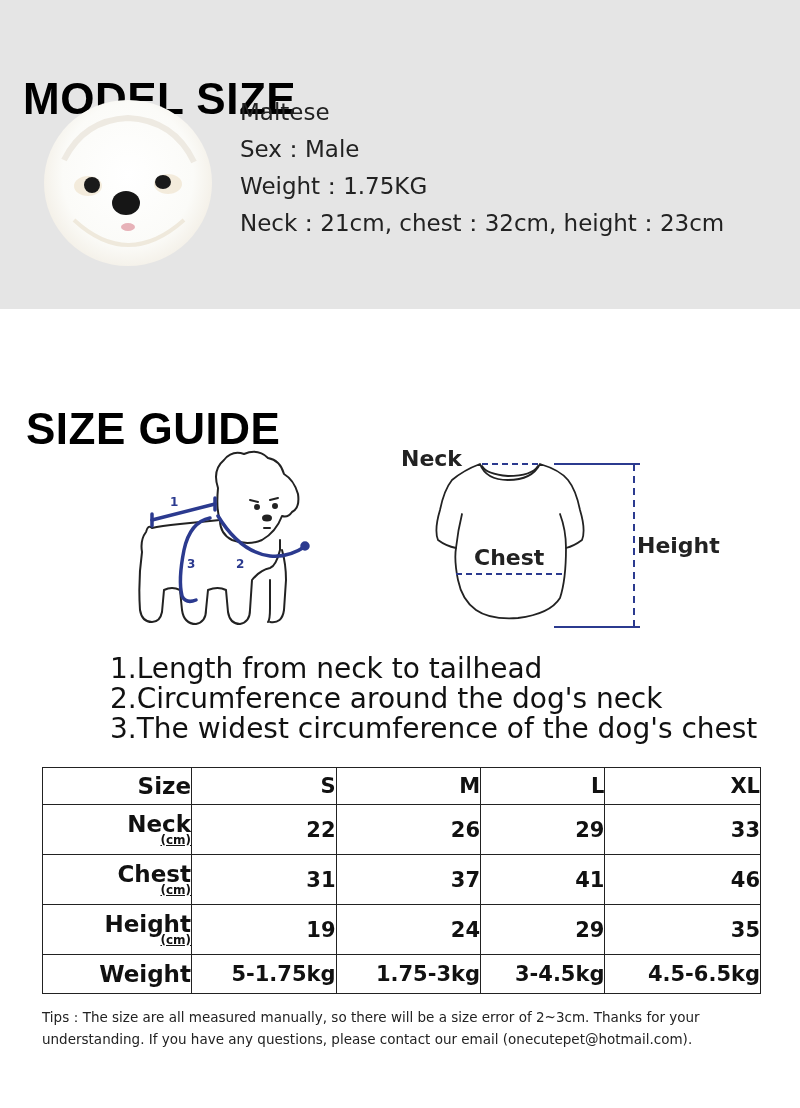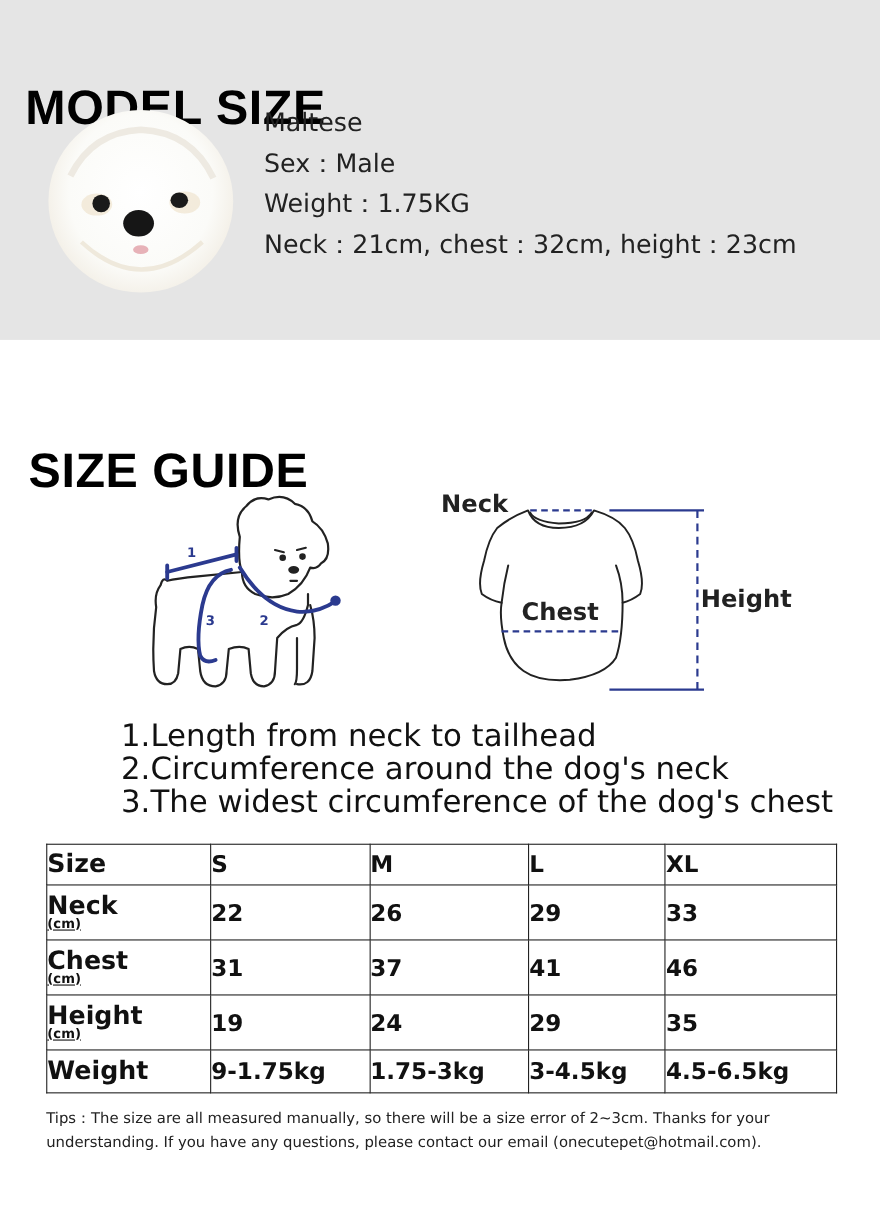--- a/index.html
+++ b/index.html
@@ -10,21 +10,21 @@
   .guide-title { left:26px; top:360px; }
   .dog-photo { position:absolute; left:44px; top:100px; width:168px; height:166px; border-radius:50%; background:radial-gradient(ellipse at 50% 45%, #ffffff 0%, #fbfbf8 55%, #f1ece2 80%, #e9e3d6 100%); overflow:hidden; }
   .model-info { position:absolute; left:240px; top:94px; font-family:"DejaVu Sans", sans-serif; font-size:23px; line-height:37px; color:#222; }
   .model-info div { white-space:nowrap; }
   .diagram-dog { position:absolute; left:120px; top:440px; width:220px; height:200px; }
   .diagram-shirt { position:absolute; left:390px; top:440px; width:350px; height:200px; }
   .diag-label { position:absolute; font-family:"DejaVu Sans", sans-serif; font-weight:bold; font-size:22px; color:#222; }
   .notes { position:absolute; left:110px; top:654px; font-size:28px; line-height:30px; color:#111; }
   .notes div { white-space:nowrap; }
   table.size-table { position:absolute; left:42px; top:767px; width:719px; border-collapse:collapse; font-family:"DejaVu Sans", sans-serif; font-weight:bold; color:#111; }
-  .size-table td { border:1.5px solid #222; text-align:left; vertical-align:middle; padding:0; font-size:21px; }
+  .size-table td { border:1.5px solid #222; text-align:right; vertical-align:middle; padding:0; font-size:21px; }
   .size-table tr.hdr td { height:36px; }
   .size-table tr.r td { height:49px; }
   .size-table tr.w td { height:38px; }
   .size-table .rowlabel { width:148px; font-size:23px; line-height:20px; }
   .size-table .unit { display:block; font-size:12px; font-weight:bold; line-height:12px;text-decoration:underline; }
   .tips { position:absolute; left:42px; top:1006px; width:740px; font-family:"DejaVu Sans", sans-serif; font-size:13.5px; line-height:22px; color:#222; }
 </style>
 </head>
 <body>
 
@@ -138,21 +138,21 @@
   </tr>
   <tr class="r">
     <td class="rowlabel"><span>Height</span><span class="unit">(cm)</span></td>
     <td>19</td>
     <td>24</td>
     <td>29</td>
     <td>35</td>
   </tr>
   <tr class="w">
     <td class="rowlabel"><span>Weight</span></td>
-    <td>9-1.75kg</td>
+    <td>5-1.75kg</td>
     <td>1.75-3kg</td>
     <td>3-4.5kg</td>
     <td>4.5-6.5kg</td>
   </tr>
 </tbody>
   </table>
 
 <div class="tips">Tips：The size are all measured manually, so there will be a size error of 2~3cm. Thanks for your understanding. If you have any questions, please contact our email (onecutepet@hotmail.com).</div>
 
 </body></html>

